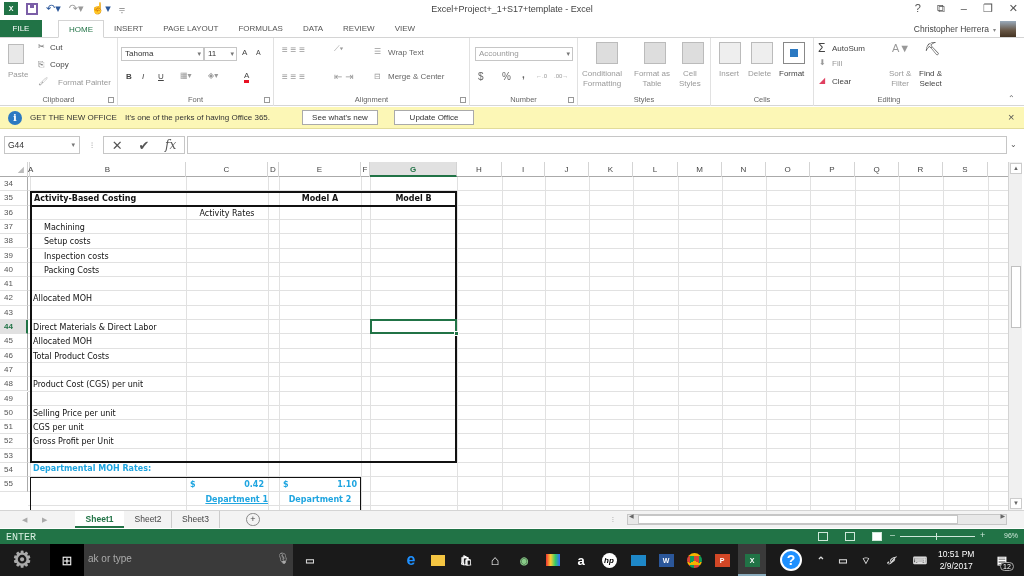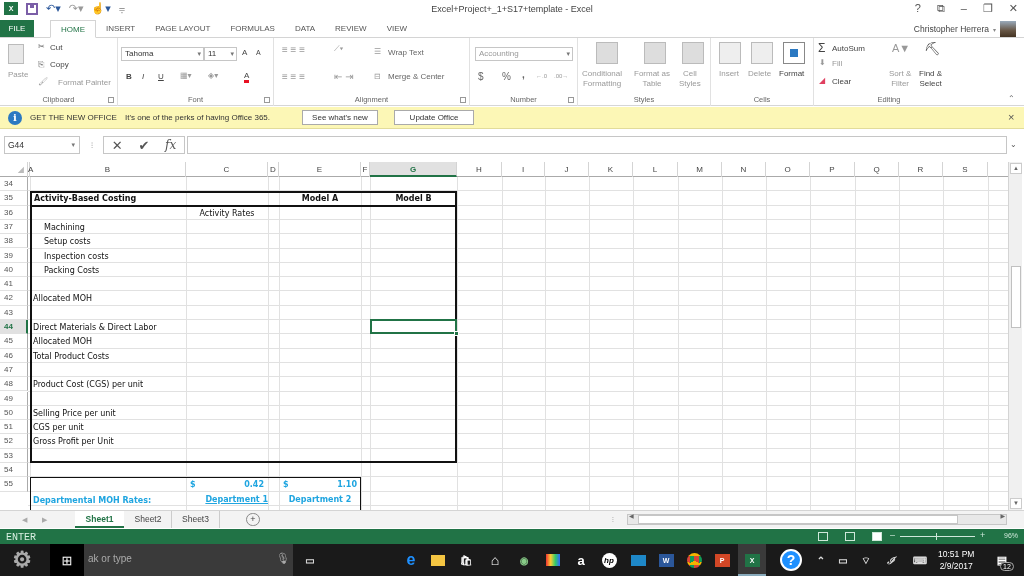--- a/index.html
+++ b/index.html
@@ -11,21 +11,21 @@
   .xl-logo { width: 14px; height: 13px; background: #217346; color: #fff; font-size: 7px; font-weight: bold; display: flex; align-items: center; justify-content: center; }
   .save-ico { width: 12px; height: 12px; border: 2px solid #7b5ea7; background: #fff; position: relative; }
   .save-ico::after { content: ""; position: absolute; left: 2px; top: 0; width: 4px; height: 3px; background: #7b5ea7; }
   .qat-glyph { font-size: 11px; color: #2b579a; }
   .qat-glyph.grey { color: #999; }
   #title-text { position: absolute; left: 0; width: 1024px; top: 4px; text-align: center; font-size: 9px; color: #444; }
   #win-ctrls { position: absolute; right: 6px; top: 2px; display: flex; gap: 16px; font-size: 11px; color: #555; }
   
   #tabs { position: absolute; left: 0; top: 20px; width: 1024px; height: 18px; display: flex; align-items: stretch; border-bottom: 1px solid #d4d4d4; }
   .tab { padding: 0 10px; font-size: 8px; color: #555; display: flex; align-items: center; }
-  .tab.file { background: #217346; color: #fff; width: 34px; justify-content: center; padding: 8px; }
+  .tab.file { background: #217346; color: #fff; width: 42px; justify-content: center; padding: 8px; }
   .tab.active { color: #217346; border: 1px solid #d4d4d4; border-bottom: 1px solid #fff; background: #fff; margin-bottom: -1px; }
   #user { position: absolute; right: 8px; top: 20px; height: 18px; display: flex; align-items: center; gap: 4px; font-size: 8.5px; color: #444; }
   .avatar { width: 16px; height: 16px; background: linear-gradient(#9ab 0%, #654 60%, #432 100%); }
   
   #ribbon { position: absolute; left: 0; top: 38px; width: 1024px; height: 68px; background: #fff; border-bottom: 1px solid #d6d6d6; }
   .grp { position: absolute; top: 0; height: 68px; border-right: 1px solid #e1e1e1; }
   .grp-label { position: absolute; bottom: 2px; left: 0; right: 0; text-align: center; font-size: 7.5px; color: #666; }
   .launcher { position: absolute; bottom: 3px; right: 3px; width: 6px; height: 6px; border: 1px solid #999; }
   .rb-txt { position: absolute; font-size: 8px; color: #444; white-space: nowrap; }
   .rb-txt.dim { color: #999; }
@@ -351,21 +351,21 @@
   <div class="cell" style="top: 73.5px; line-height: 11px; left: 16px;">Inspection costs</div>
   <div class="cell" style="top: 87.8px; line-height: 11px; left: 16px;">Packing Costs</div>
   <div class="cell" style="top: 116.4px; line-height: 11px; left: 5px;">Allocated MOH</div>
   <div class="cell" style="top: 145px; line-height: 11px; left: 5px;">Direct Materials &amp; Direct Labor</div>
   <div class="cell" style="top: 159.3px; line-height: 11px; left: 5px;">Allocated MOH</div>
   <div class="cell" style="top: 173.6px; line-height: 11px; left: 5px;">Total Product Costs</div>
   <div class="cell" style="top: 202.2px; line-height: 11px; left: 5px;">Product Cost (CGS) per unit</div>
   <div class="cell" style="top: 230.8px; line-height: 11px; left: 5px;">Selling Price per unit</div>
   <div class="cell" style="top: 245.1px; line-height: 11px; left: 5px;">CGS per unit</div>
   <div class="cell" style="top: 259.4px; line-height: 11px; left: 5px;">Gross Profit per Unit</div>
-  <div class="cell blue" style="top: 286px; line-height: 11px; left: 5px; margin-top: 32px;">Departmental MOH Rates:</div>
+  <div class="cell blue" style="top: 286px; line-height: 11px; left: 5px;">Departmental MOH Rates:</div>
   <div class="cell blue" style="top: 302.3px; line-height: 11px; left: 162px;">$</div>
   <div class="cell blue" style="top: 302.3px; line-height: 11px; left: 158px; width: 78px; text-align: right;">0.42</div>
   <div class="cell blue" style="top: 302.3px; line-height: 11px; left: 255px;">$</div>
   <div class="cell blue" style="top: 302.3px; line-height: 11px; left: 251px; width: 78px; text-align: right;">1.10</div>
   <div class="cell blue" style="top: 316.6px; line-height: 11px; left: 158px; width: 82px; text-align: right; text-decoration: underline;">Department 1</div>
   <div class="cell blue" style="top: 316.6px; line-height: 11px; left: 251px; width: 82px; text-align: center;">Department 2</div>
 
   <div id="sel-cell" style="left: 342px; top: 142px; width: 87px; height: 15.3px;"></div>
   <div id="sel-handle" style="left: 426px; top: 154.3px;"></div>
 <div class="abs" style="left: 2px; top: 27.6px; width: 427px; height: 2px; background: rgb(17, 17, 17);"></div>

